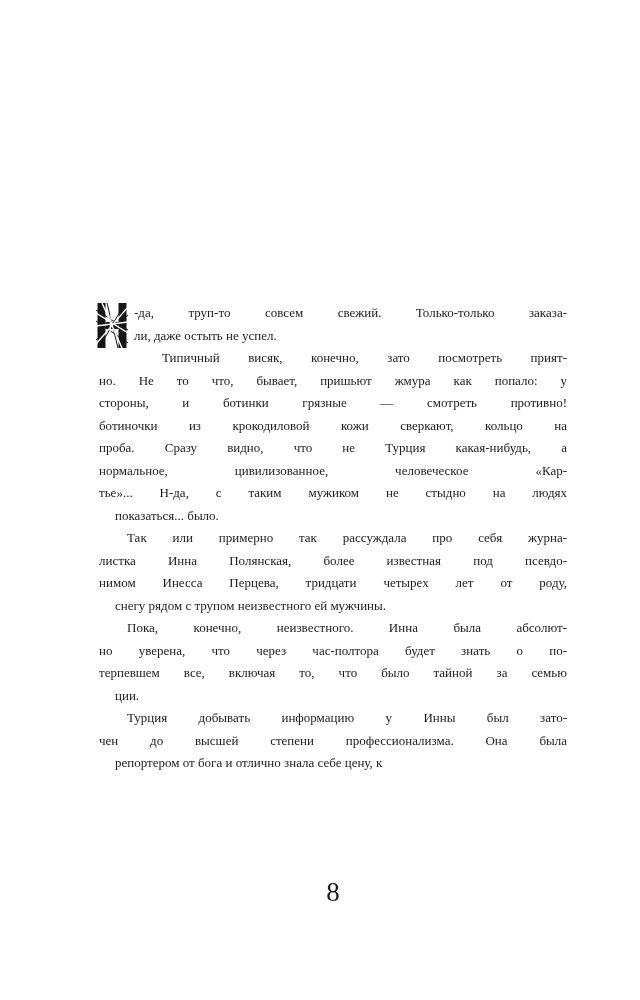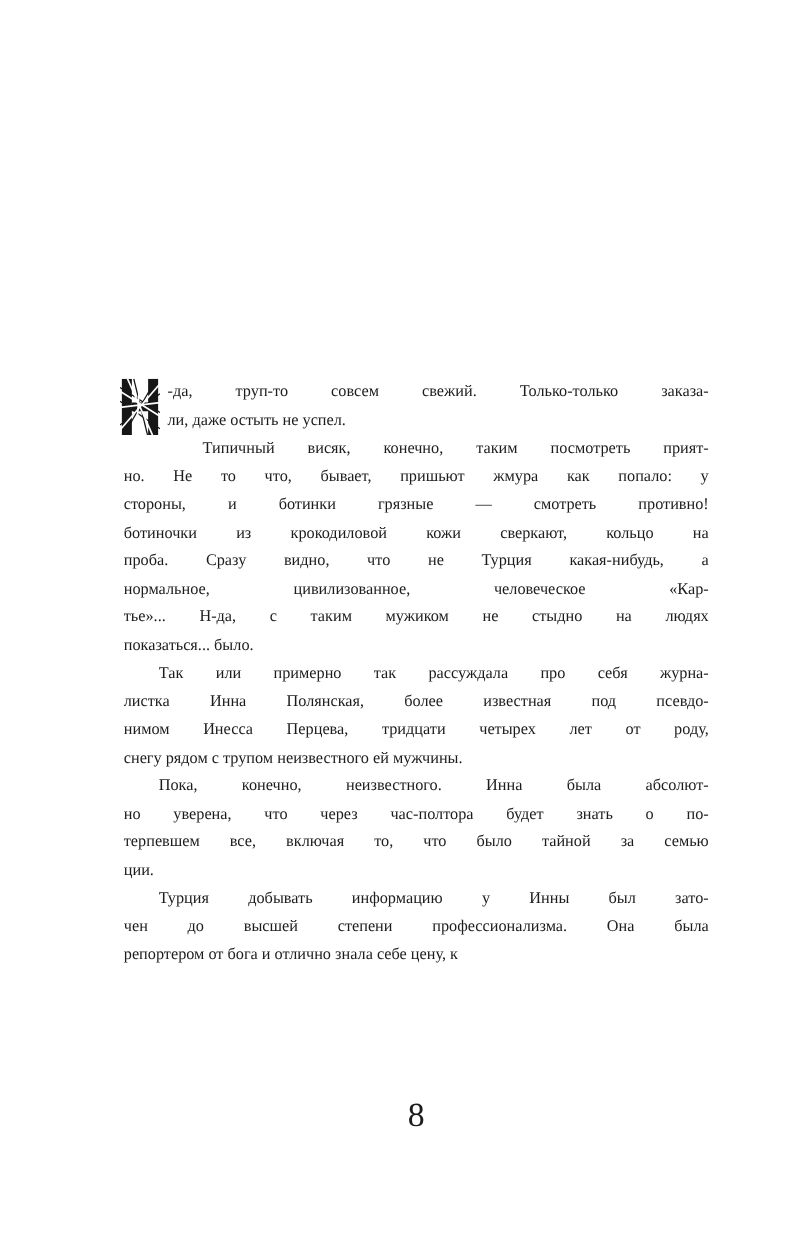--- a/index.html
+++ b/index.html
@@ -41,20 +41,21 @@
   }
   .para { margin: 0; padding: 0; }
   .line {
     text-align: justify;
     text-align-last: justify;
     white-space: nowrap;
     height: 22.5px;
   }
   .line.last {
     text-align-last: left;
+    margin-left: 16px;
   }
   .line.indent {
     text-indent: 28px;
   }
   .pagenum {
     position: absolute;
     top: 877px;
     left: 99px;
     width: 468px;
     text-align: center;
@@ -98,21 +99,21 @@
         </g>
       </svg>
     </div>
 
     <div id="paragraphs-root">
         <div class="para">
           <div class="line">-да, труп-то совсем свежий. Только-только заказа-</div>
           <div class="line last">ли, даже остыть не успел.</div>
         </div>
         <div class="para">
-          <div class="line indent">Типичный висяк, конечно, таким посмотреть прият-</div>
+          <div class="line indent">Типичный висяк, конечно, зато посмотреть прият-</div>
           <div class="line">но. Не то что, бывает, пришьют жмура как попало: у</div>
           <div class="line">стороны, и ботинки грязные — смотреть противно!</div>
           <div class="line">ботиночки из крокодиловой кожи сверкают, кольцо на</div>
           <div class="line">проба. Сразу видно, что не Турция какая-нибудь, а</div>
           <div class="line">нормальное, цивилизованное, человеческое «Кар-</div>
           <div class="line">тье»... Н-да, с таким мужиком не стыдно на людях</div>
           <div class="line last">показаться... было.</div>
         </div>
         <div class="para">
           <div class="line indent">Так или примерно так рассуждала про себя журна-</div>

